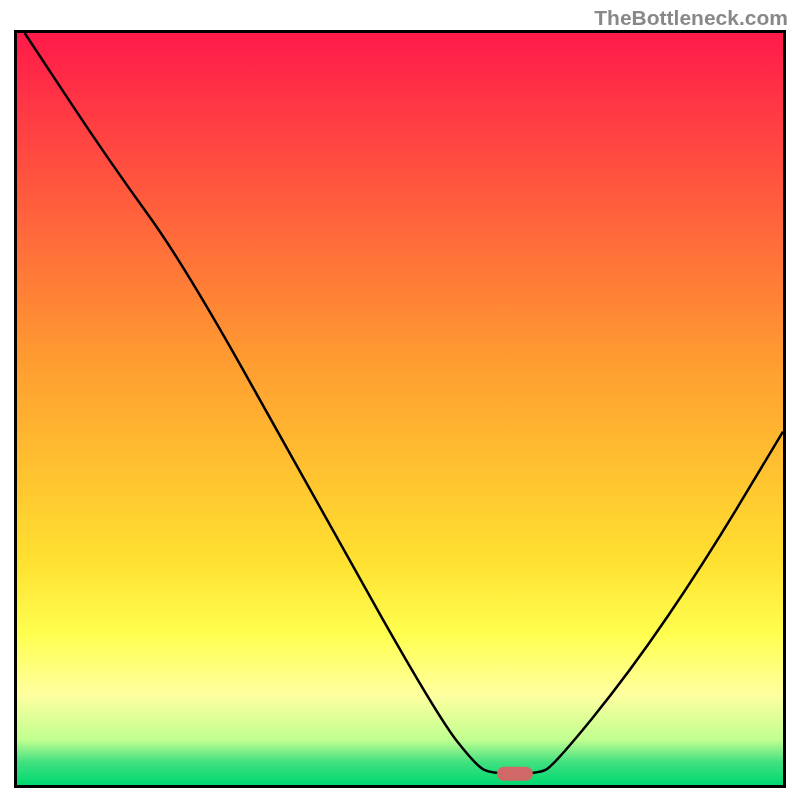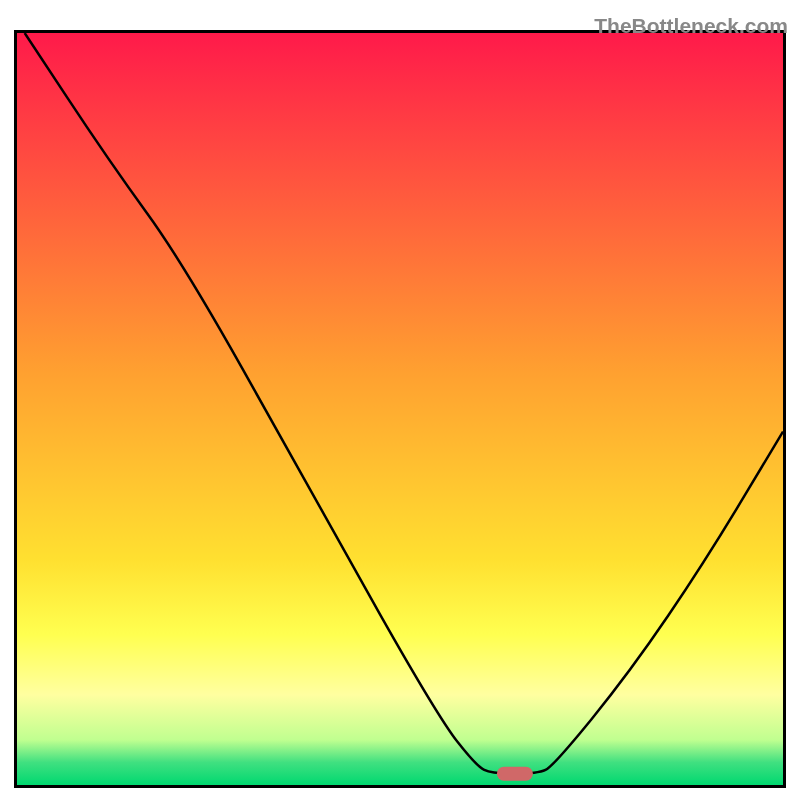--- a/index.html
+++ b/index.html
@@ -5,21 +5,21 @@
   body {
     margin: 0;
     padding: 0;
     width: 800px;
     height: 800px;
     background: white;
     font-family: Arial, sans-serif;
   }
   .watermark {
     position: absolute;
-    top: 14px;
+    top: 6px;
     right: 12px;
     font-size: 21px;
     font-weight: bold;
     color: #888;
     z-index: 10;
   }
   .chart-container {
     position: absolute;
     left: 14px;
     top: 30px;

